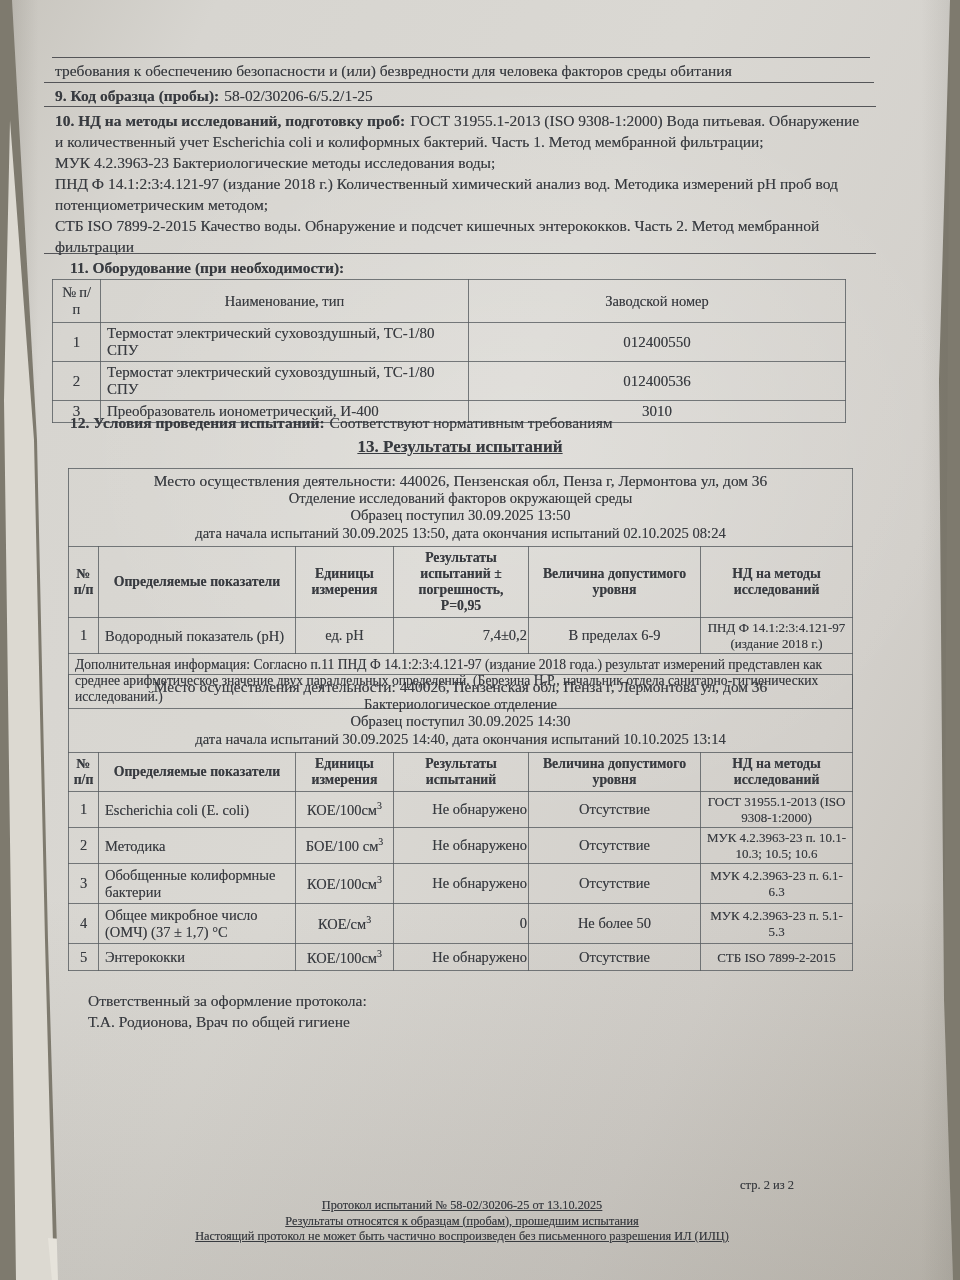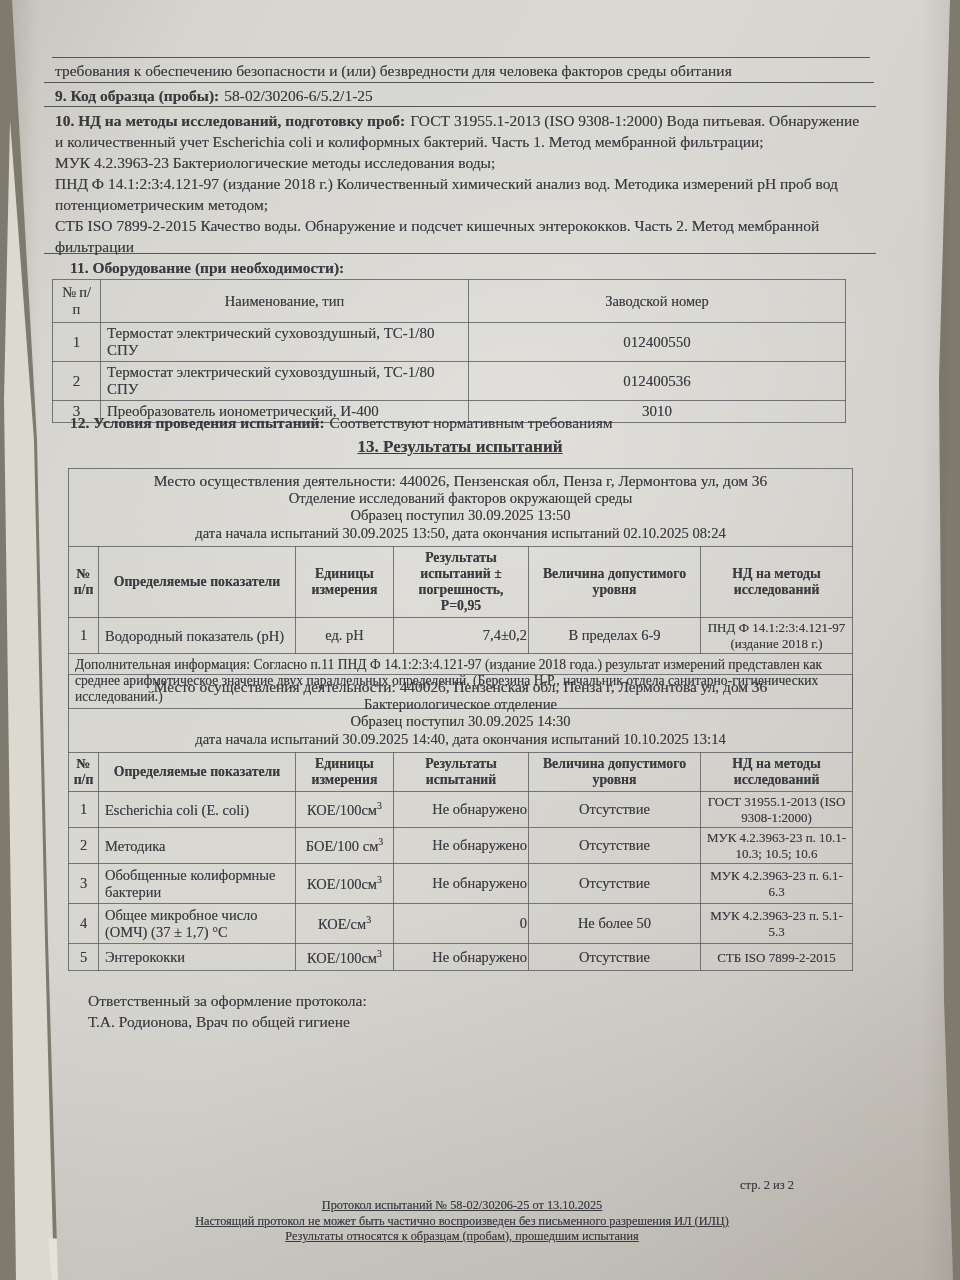--- a/index.html
+++ b/index.html
@@ -243,17 +243,17 @@
   <div class="abs t15" style="left:88px;top:990px;line-height:21px;">
     <div>Ответственный за оформление протокола:</div>
     <div>Т.А. Родионова, Врач по общей гигиене</div>
   </div>
 
 
   <div class="abs" style="left:740px;top:1178px;font-size:12.5px;">стр. 2 из 2</div>
 
   <div class="abs center" style="left:62px;top:1198px;width:800px;font-size:12.3px;line-height:15.5px;">
     <div>Протокол испытаний № 58-02/30206-25 от 13.10.2025</div>
+    <div>Результаты относятся к образцам (пробам), прошедшим испытания</div>
     <div>Настоящий протокол не может быть частично воспроизведен без письменного разрешения ИЛ (ИЛЦ)</div>
-    <div>Результаты относятся к образцам (пробам), прошедшим испытания</div>
   </div>
 
 </div>
 
 </body></html>

